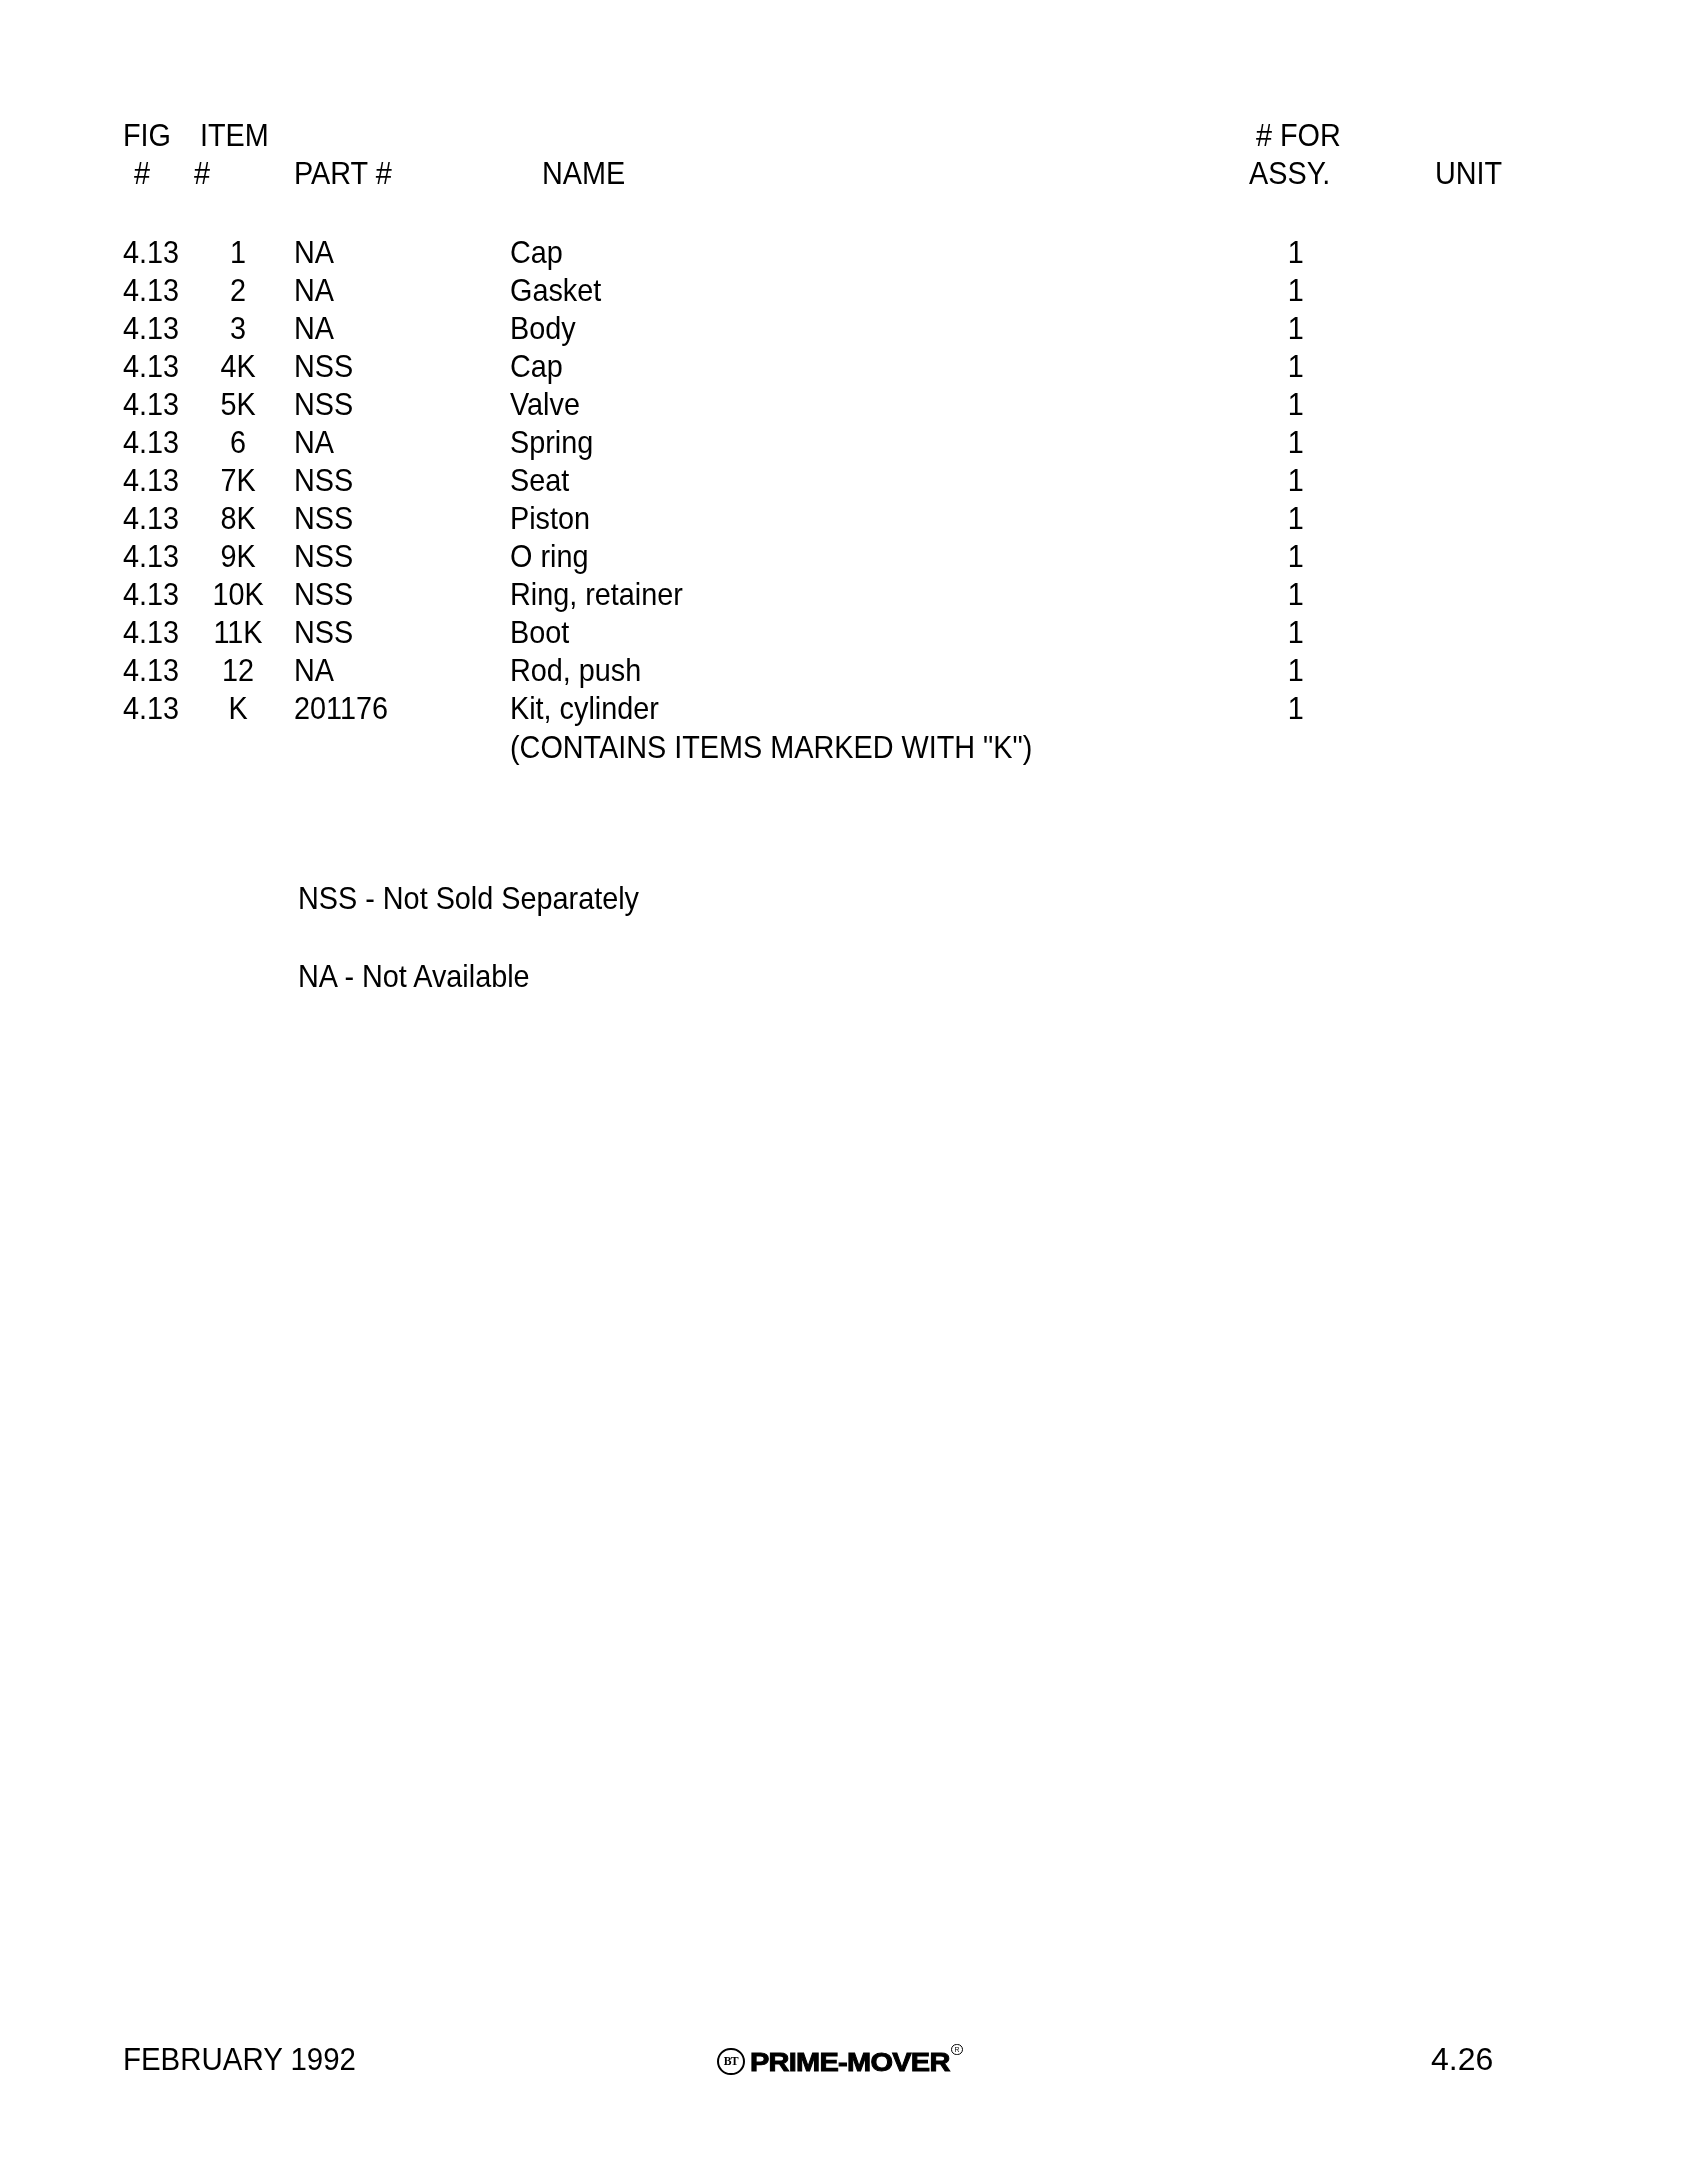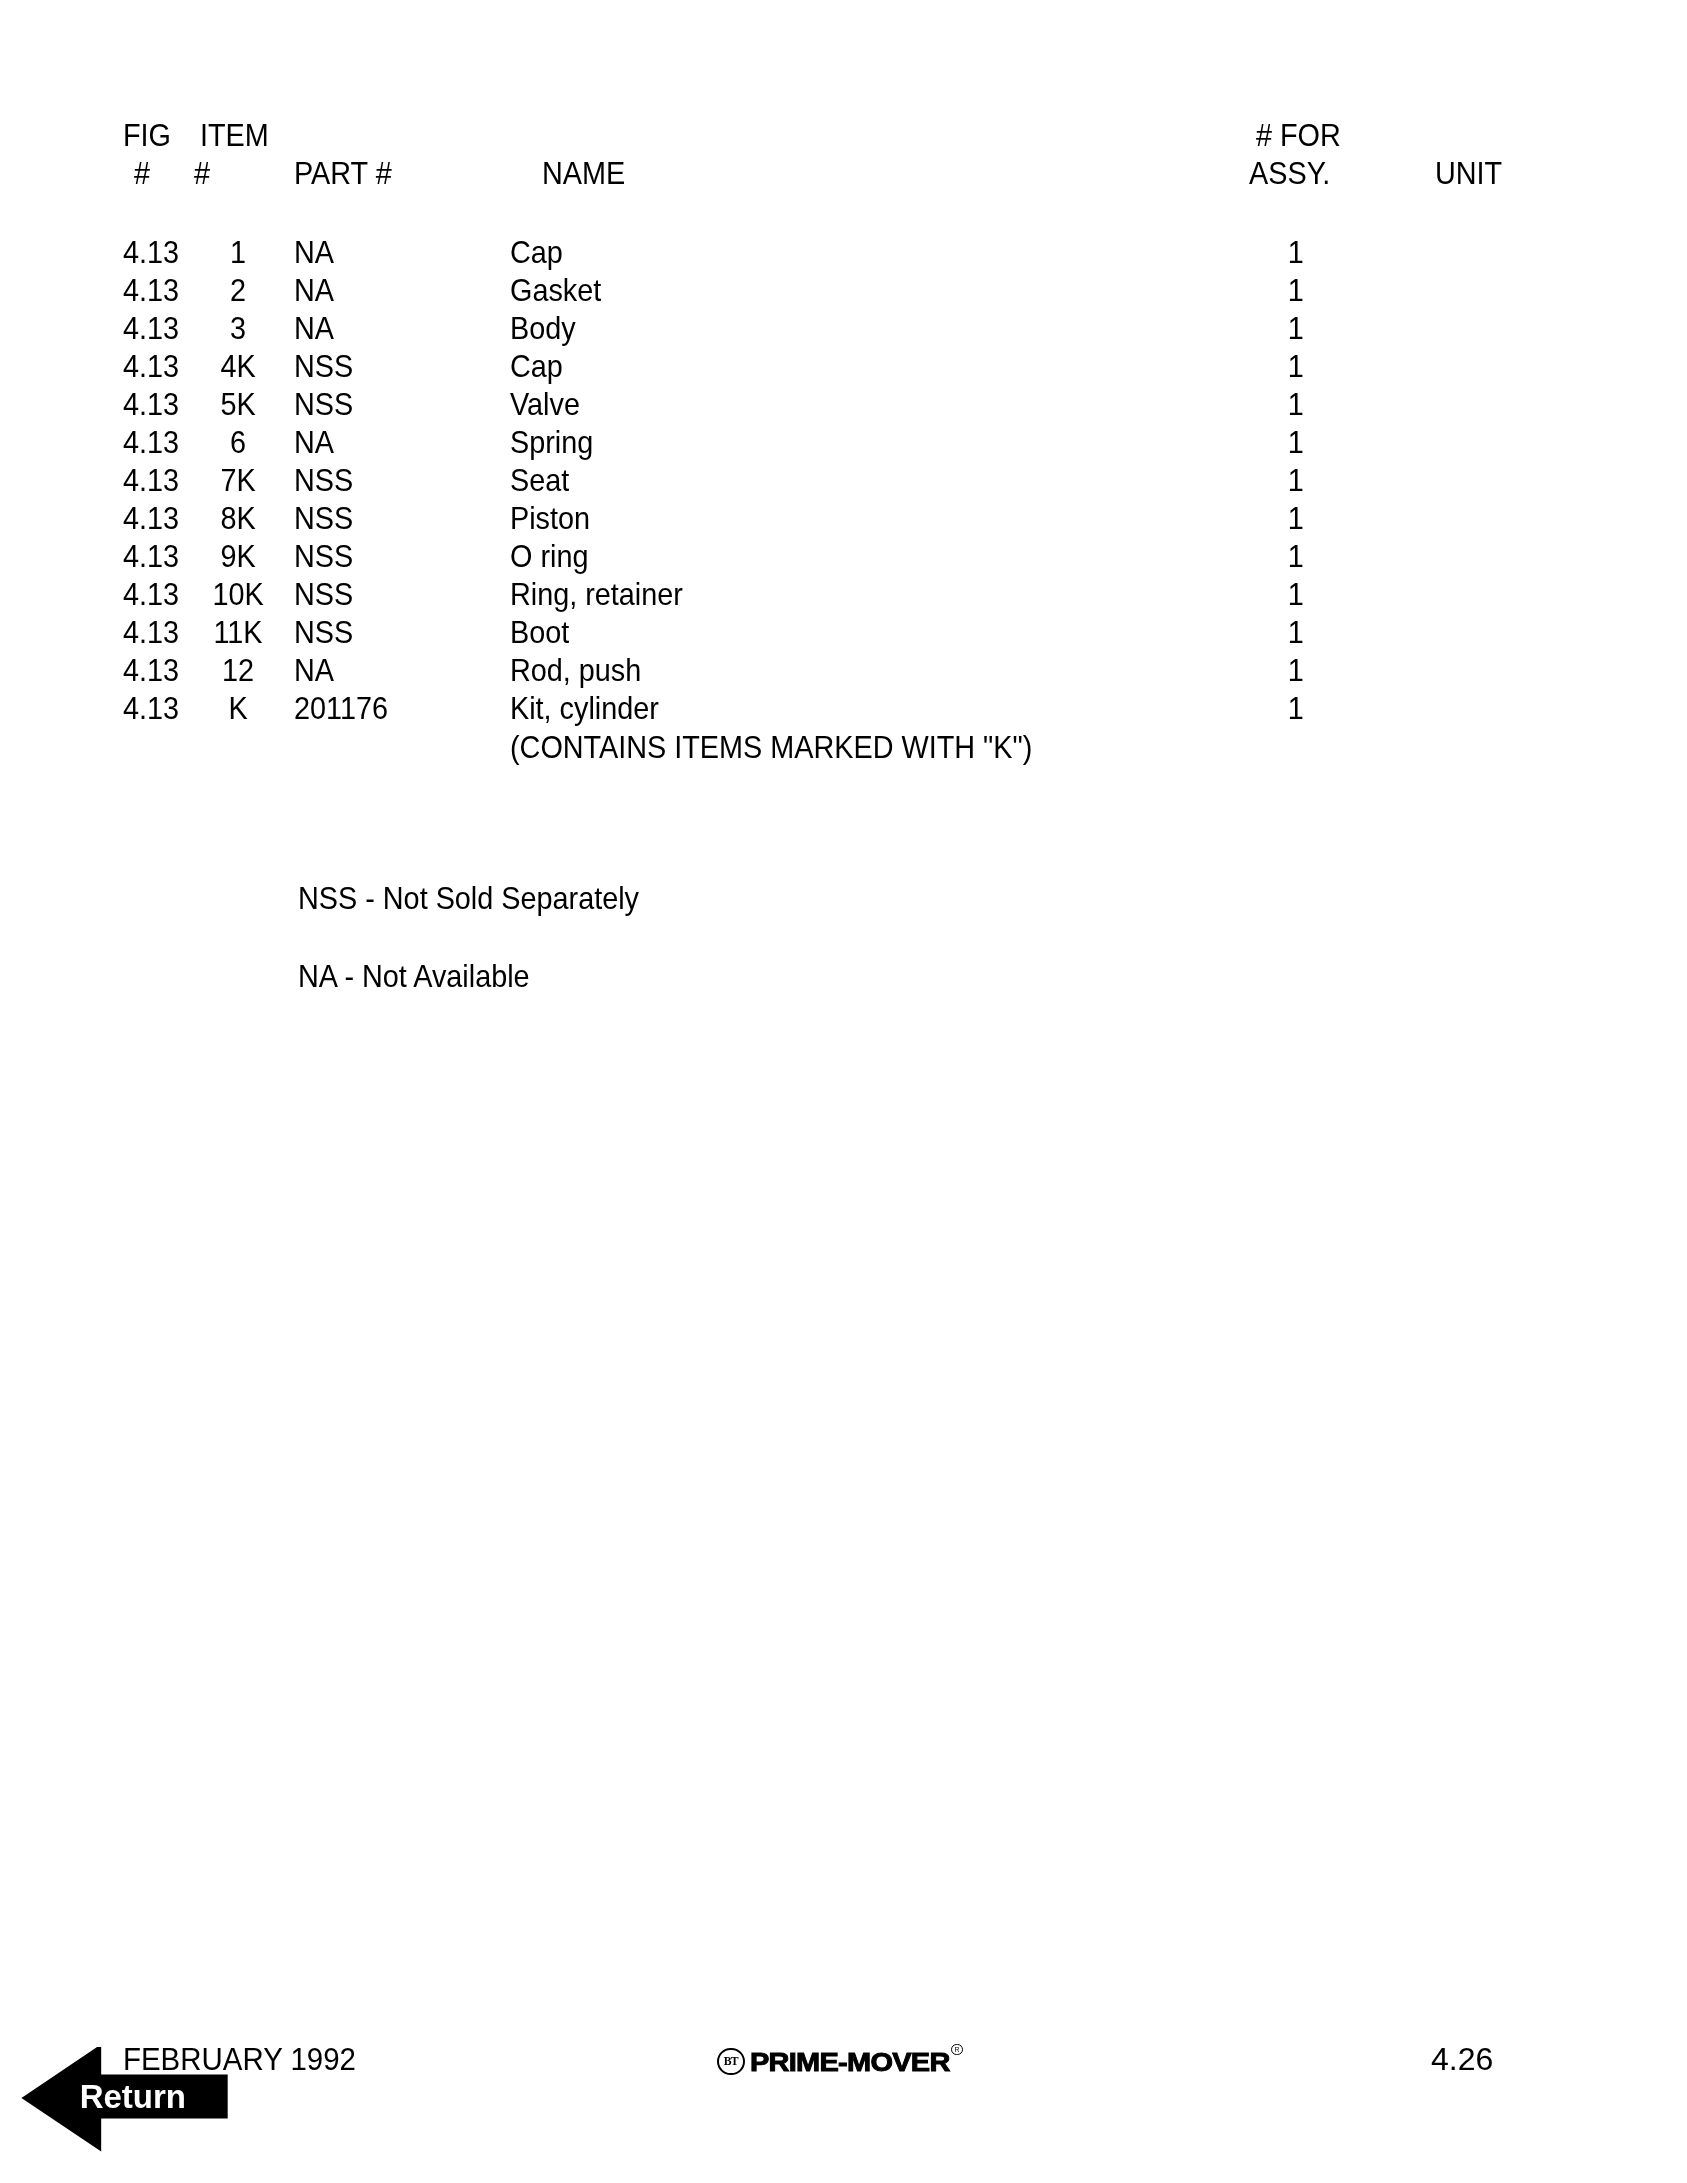--- a/index.html
+++ b/index.html
@@ -289,21 +289,15 @@
   <div class="footer-date">FEBRUARY 1992</div>
 
   <div class="logo">
     <span class="logo-badge">BT</span>
     <span class="logo-text">PRIME-MOVER</span>
     <span class="logo-reg">R</span>
   </div>
 
   <div class="footer-page">4.26</div>
 
-  <div class="return-btn">
-    <svg width="214" height="110" viewBox="0 0 310 160">
-      <polygon points="0,74 116,-4 116,40 300,40 300,104 116,104 116,152" fill="#000000"></polygon>
-    </svg>
-    <span class="return-label">Return</span>
-  </div>
 
 </div>
 
 
 </body></html>

